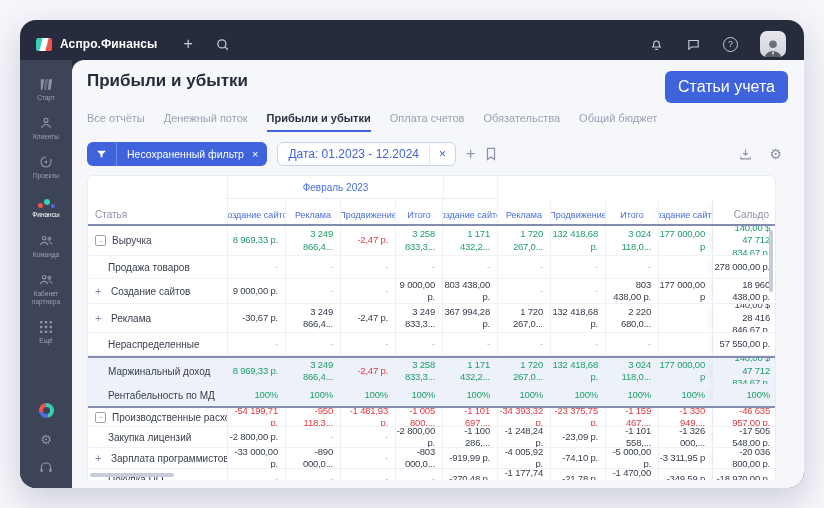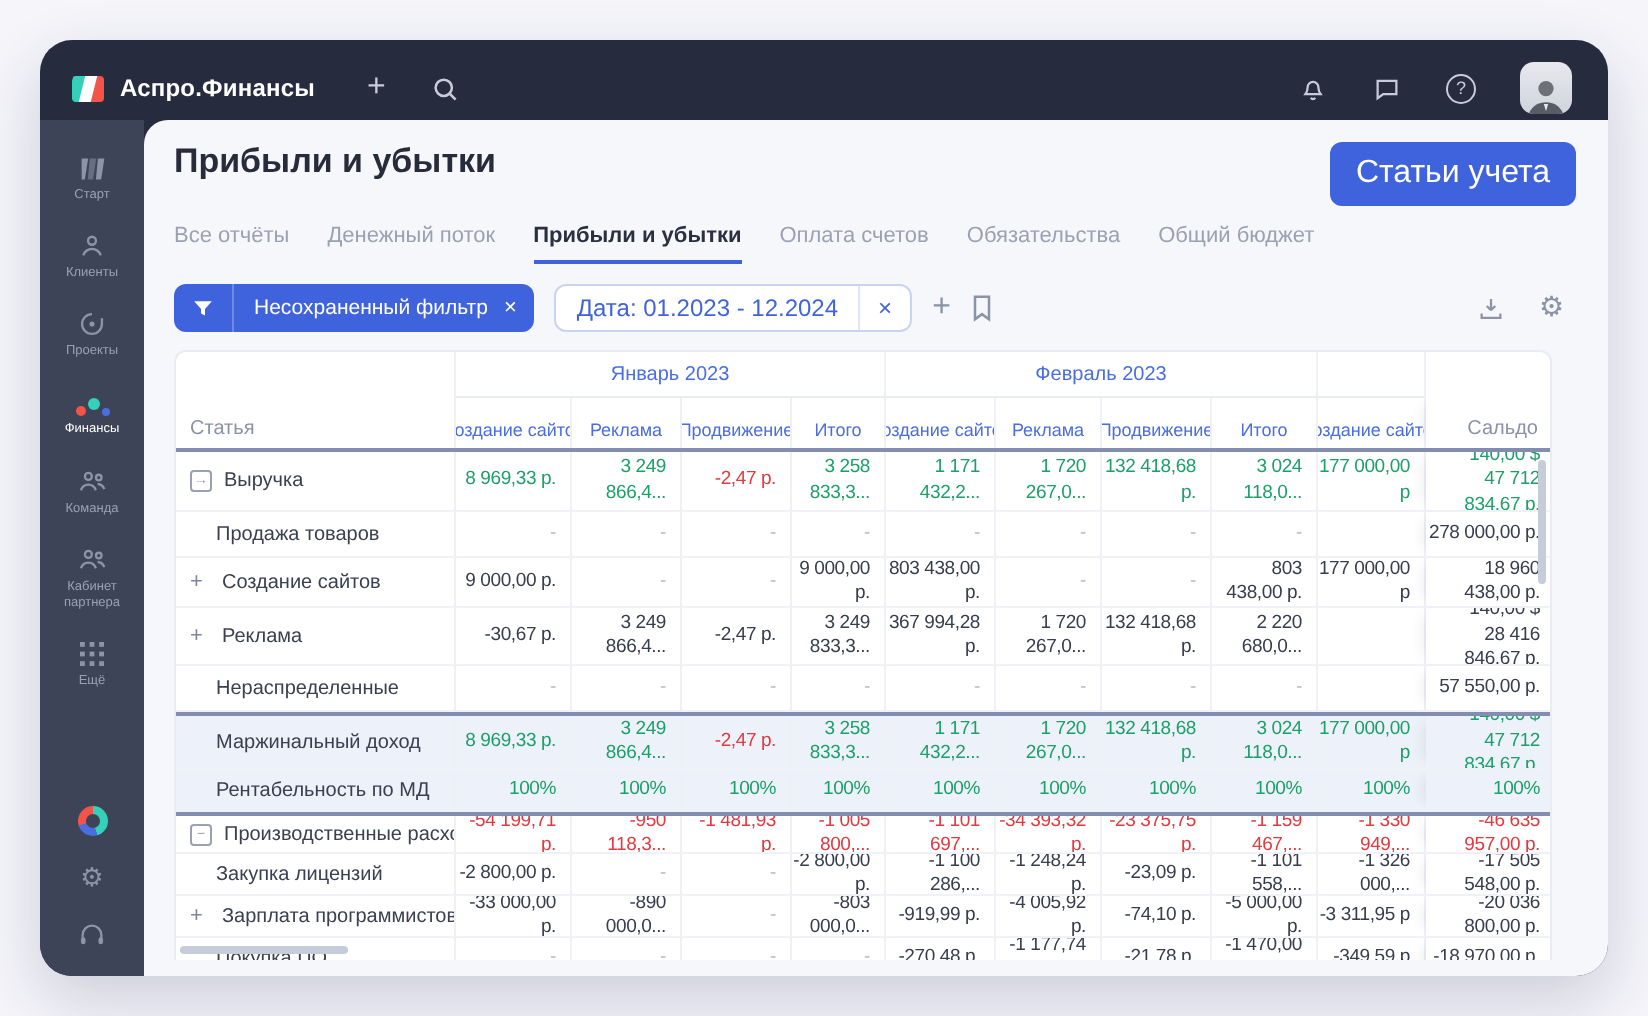--- a/index.html
+++ b/index.html
@@ -262,21 +262,20 @@
             </svg>
         </span>
         <span class="gear-glyph" style="color:#8a93a8;font-size:14px;">⚙</span>
       </span>
     </div>
 
     <div class="table">
 
       <div class="frow group-row">
         <div class="cell gcell g0"></div>
-        <div class="cell gcell month g1">Январь 2023</div>
         <div class="cell gcell month g2">Февраль 2023</div>
         <div class="cell gcell month g3"></div>
         <div class="cell gcell g4"></div>
       </div>
 
       <div class="frow sub-row">
         <div class="cell hcell article c0">Статья</div>
         <div class="cell hcell c1">Создание сайтов</div>
         <div class="cell hcell c2">Реклама</div>
         <div class="cell hcell c3">Продвижение</div>

